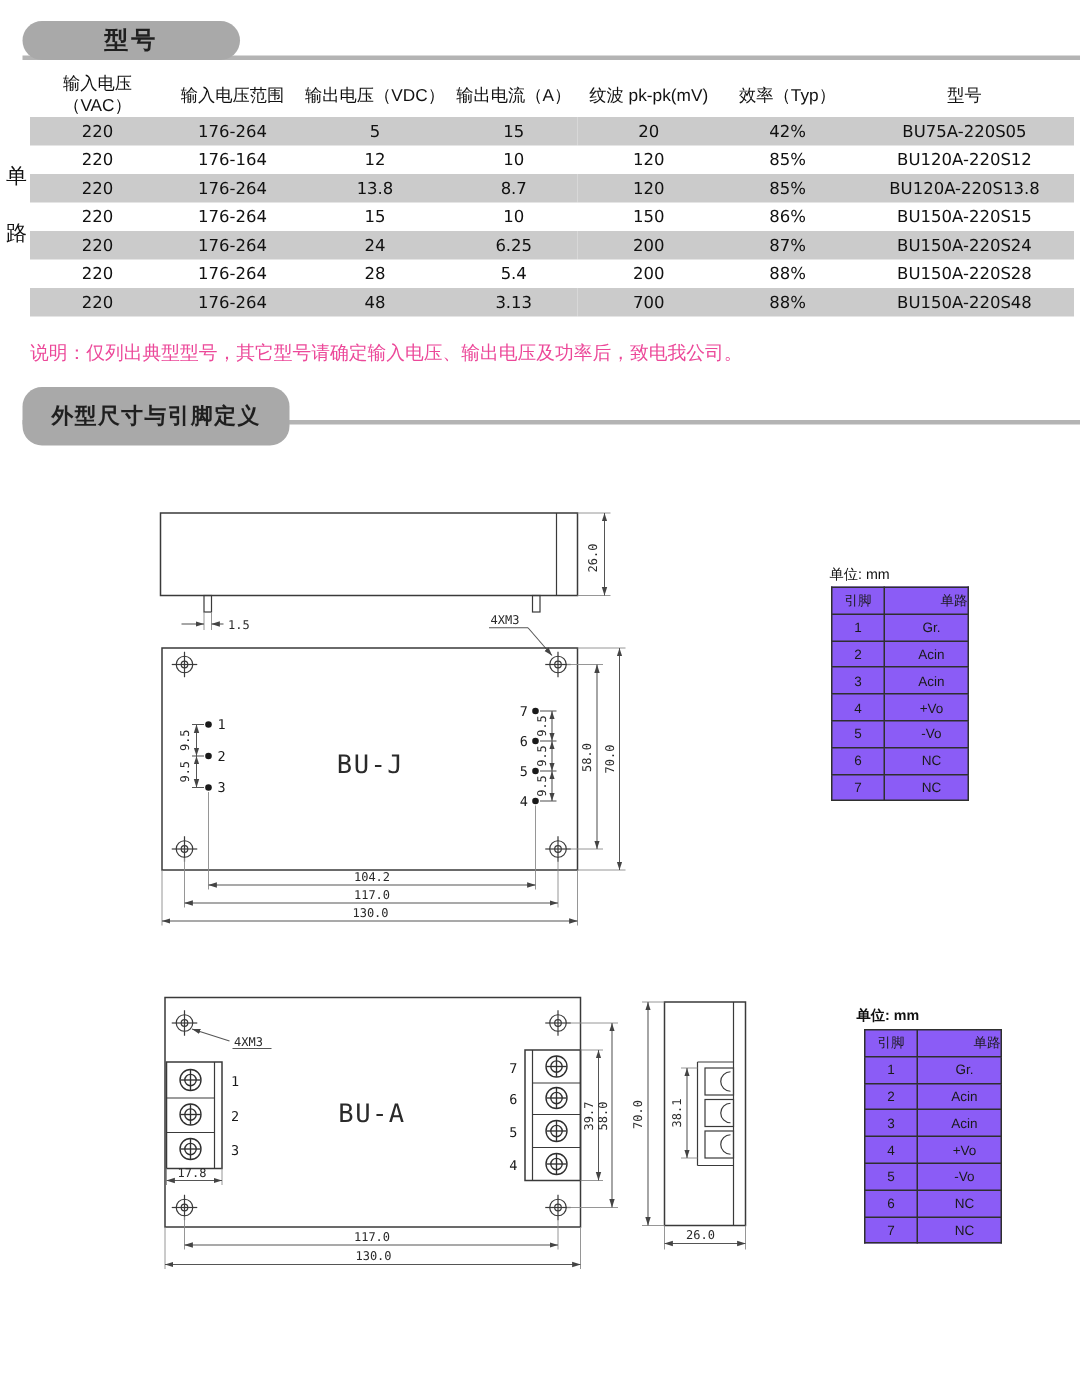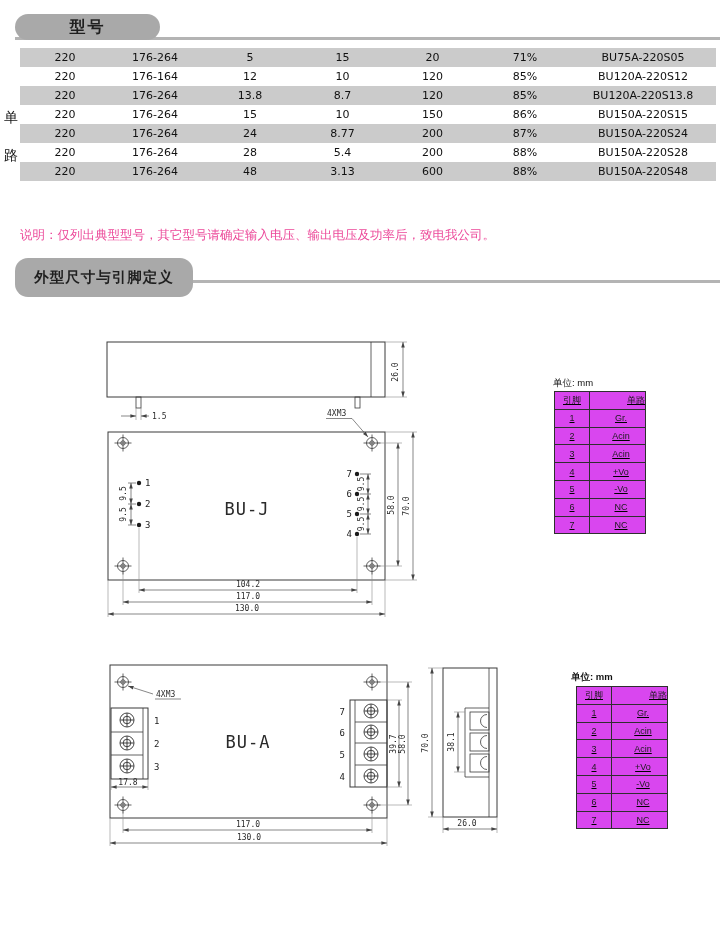--- a/index.html
+++ b/index.html
@@ -10,21 +10,21 @@
   #rule1{left:15px;top:37px;width:705px;}
   #pill2{left:15px;top:258px;width:178px;height:39px;font-size:14.5px;letter-spacing:1px;}
   #rule2{left:15px;top:280px;width:705px;}
   table.spec{position:absolute;left:20px;top:48px;width:696px;border-collapse:collapse;table-layout:fixed;color:#111;}
   table.spec th{font-weight:normal;font-size:11.5px;height:27px;text-align:center;padding:0;}
   table.spec td{font-size:11px;height:19px;text-align:center;padding:0;font-family:"DejaVu Sans",sans-serif;}
   table.spec tr.alt{background:#cbcbcb;}
   .vlabel{position:absolute;left:3px;width:16px;font-size:14px;color:#111;text-align:center;}
   #note{position:absolute;left:20px;top:227px;font-size:12.5px;color:#ec4899;}
   .unitlabel{position:absolute;font-size:9.5px;color:#111;}
-  table.pins{position:absolute;border-collapse:collapse;background:#d946ef;text-decoration:underline;}
+  table.pins{position:absolute;border-collapse:collapse;background:#8b5cf6;}
   table.pins th,table.pins td{border:1px solid #2f2f2f;font-size:9px;color:#1a1a1a;padding:0;height:16.8px;font-weight:normal;}
   table.pins .c1{width:34px;text-align:center;}
   table.pins .c2{width:48px;text-align:center;padding-left:7px;}
   table.pins th.c2{text-align:right;padding-left:0;}
   svg{position:absolute;left:0;top:300px;}
   .ol{stroke:#3a3a3a;stroke-width:1;fill:none;}
   .th{stroke:#3a3a3a;stroke-width:0.8;fill:none;}
   .dim{stroke:#555;stroke-width:0.7;fill:none;}
   .ext{stroke:#8a8a8a;stroke-width:0.6;fill:none;}
   text.d{font-size:8px;fill:#2a2a2a;font-family:"DejaVu Sans Mono",monospace;}
@@ -44,27 +44,36 @@
   <colgroup>
       <col style="width:90px">
       <col style="width:90px">
       <col style="width:100px">
       <col style="width:85px">
       <col style="width:95px">
       <col style="width:90px">
       <col style="width:146px">
     </colgroup>
   <tbody>
+      <tr>
+    <th>输入电压（VAC）</th>
+    <th>输入电压范围</th>
+    <th>输出电压（VDC）</th>
+    <th>输出电流（A）</th>
+    <th>纹波 pk-pk(mV)</th>
+    <th>效率（Typ）</th>
+    <th>型号</th>
+  </tr>
   <tr class="alt">
     <td>220</td>
         <td>176-264</td>
         <td>5</td>
         <td>15</td>
         <td>20</td>
-        <td>71%</td>
+        <td>42%</td>
         <td>BU75A-220S05</td>
   </tr>
   <tr>
     <td>220</td>
         <td>176-164</td>
         <td>12</td>
         <td>10</td>
         <td>120</td>
         <td>85%</td>
         <td>BU120A-220S12</td>
@@ -84,40 +93,40 @@
         <td>15</td>
         <td>10</td>
         <td>150</td>
         <td>86%</td>
         <td>BU150A-220S15</td>
   </tr>
   <tr class="alt">
     <td>220</td>
         <td>176-264</td>
         <td>24</td>
-        <td>8.77</td>
+        <td>6.25</td>
         <td>200</td>
         <td>87%</td>
         <td>BU150A-220S24</td>
   </tr>
   <tr>
     <td>220</td>
         <td>176-264</td>
         <td>28</td>
         <td>5.4</td>
         <td>200</td>
         <td>88%</td>
         <td>BU150A-220S28</td>
   </tr>
   <tr class="alt">
     <td>220</td>
         <td>176-264</td>
         <td>48</td>
         <td>3.13</td>
-        <td>600</td>
+        <td>700</td>
         <td>88%</td>
         <td>BU150A-220S48</td>
   </tr>
 </tbody>
   </table>
 
 <div class="vlabel" style="top:109px;">单</div>
 <div class="vlabel" style="top:147px;">路</div>
 
 <div id="note">说明：仅列出典型型号，其它型号请确定输入电压、输出电压及功率后，致电我公司。</div>

